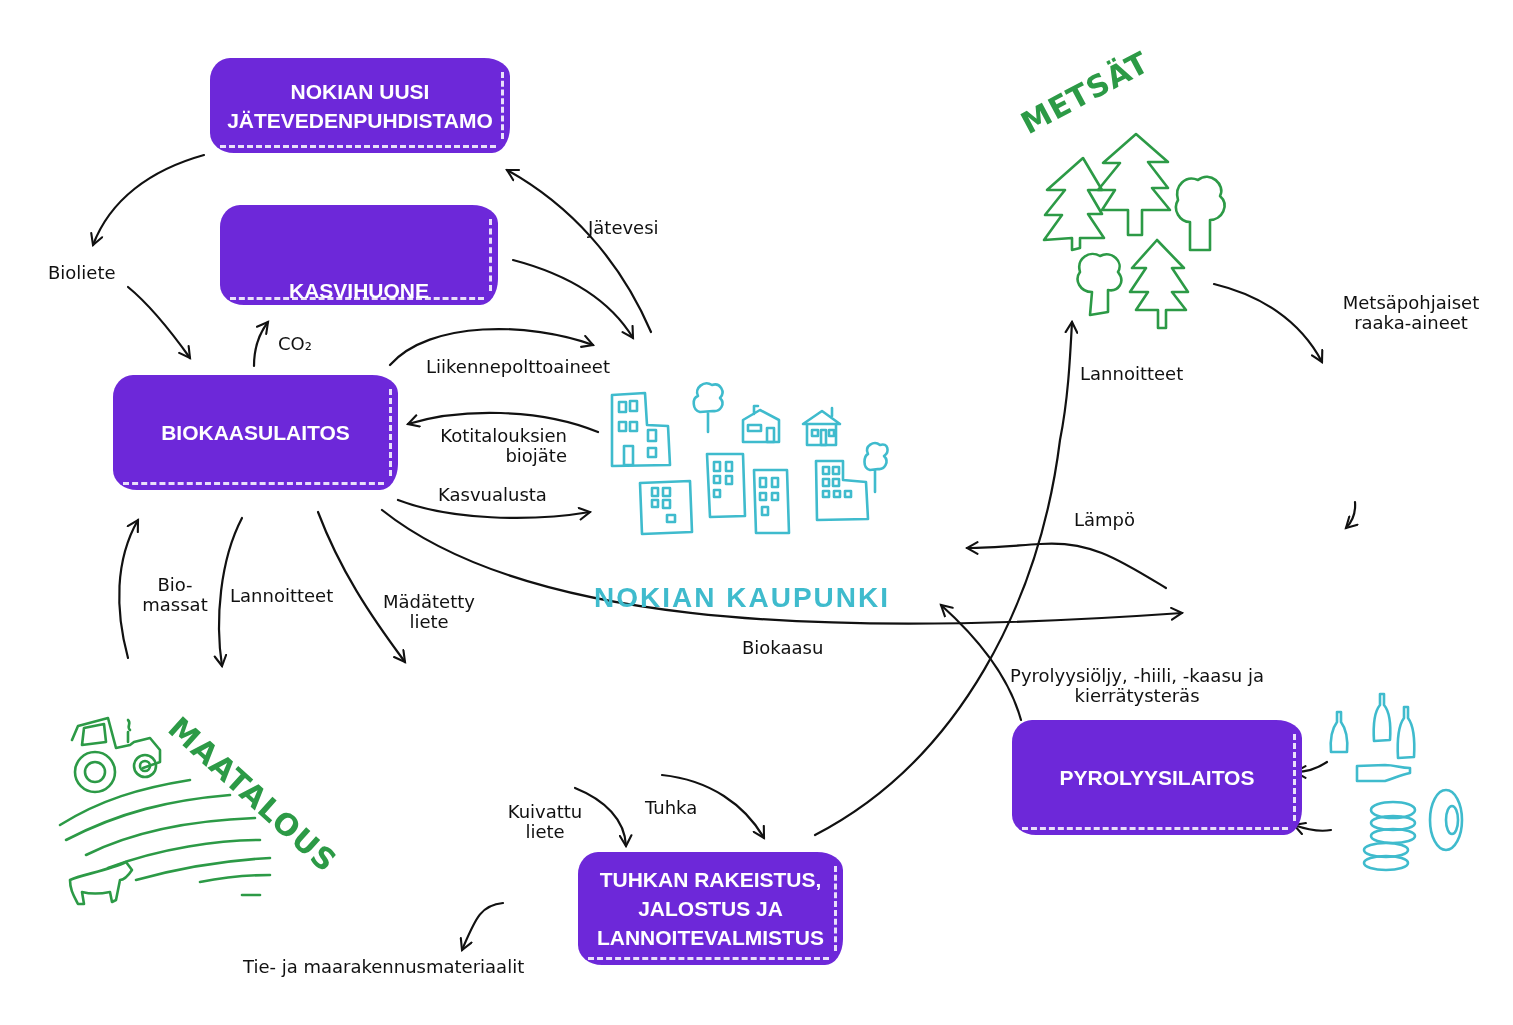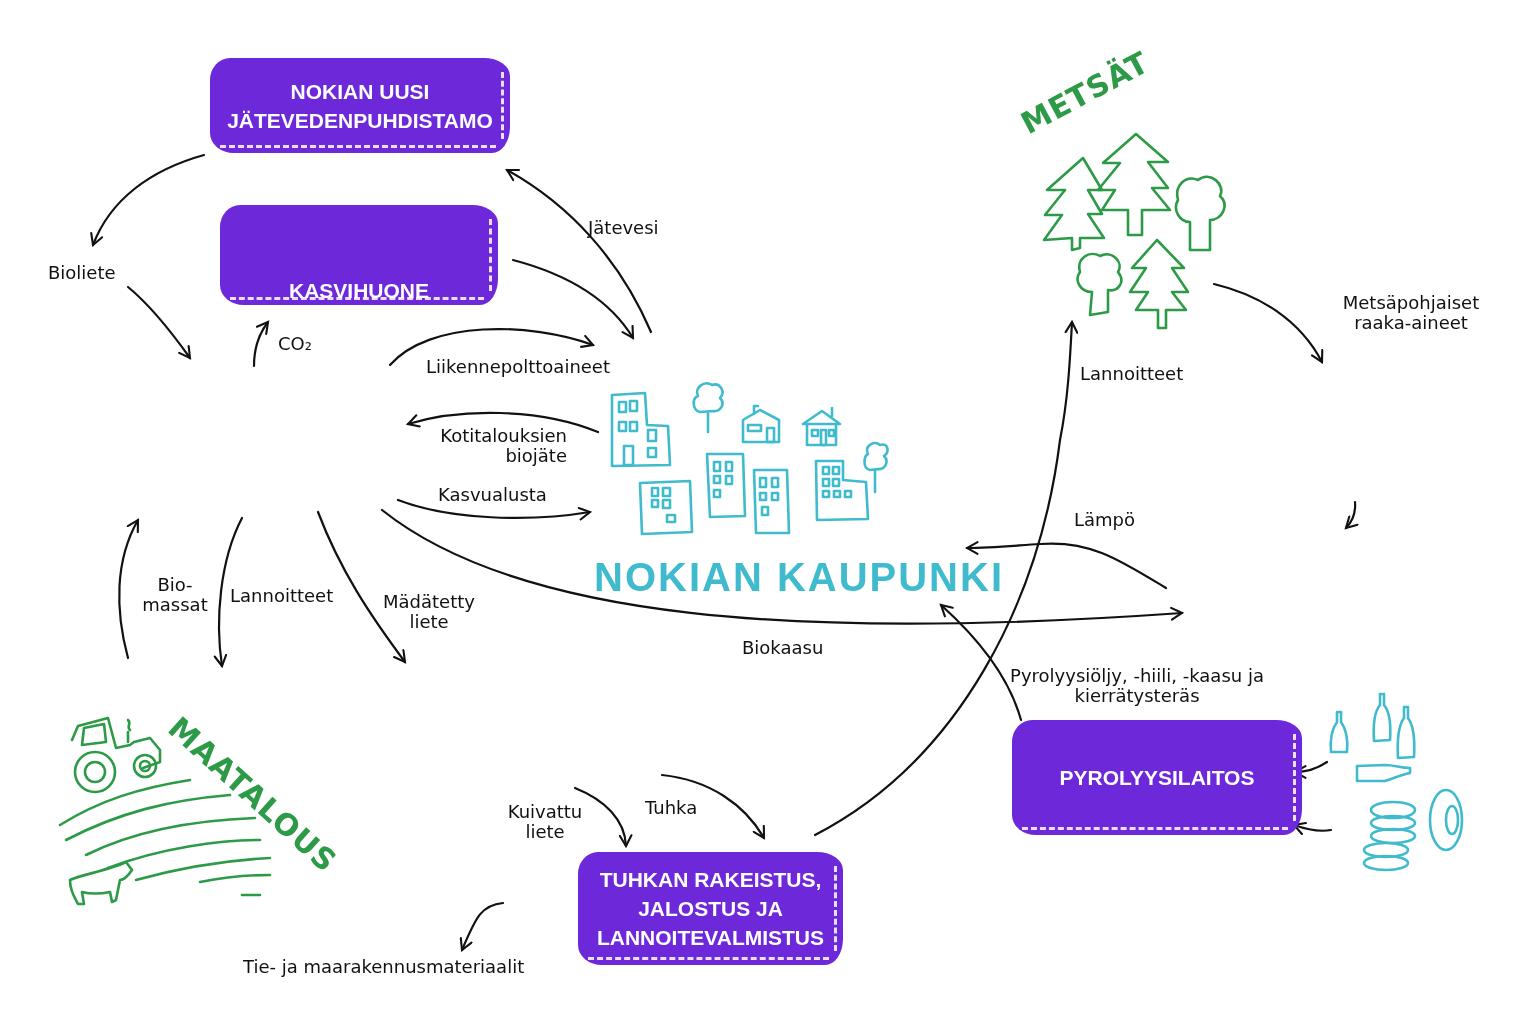--- a/index.html
+++ b/index.html
@@ -4,21 +4,21 @@
 <style>
   html,body{margin:0;padding:0;background:#ffffff;}
   body{width:1513px;height:1025px;position:relative;overflow:hidden;font-family:"Liberation Sans",sans-serif;}
   #diagram{position:absolute;left:0;top:0;width:1513px;height:1025px;}
   .box{position:absolute;background:#6d28d9;border-radius:20px 26px 18px 24px / 22px 18px 26px 20px;display:flex;align-items:center;justify-content:center;text-align:center;color:#ffffff;font-weight:bold;font-size:21px;line-height:29px;box-sizing:border-box;padding:0 10px;box-shadow:inset -4px -6px 0 -1px rgba(255,255,255,0.0);}
   .box::after{content:"";position:absolute;left:10px;right:14px;bottom:5px;height:4px;border-bottom:3px dashed rgba(255,255,255,0.85);}
   .box::before{content:"";position:absolute;right:6px;top:14px;bottom:14px;width:3px;border-right:3px dashed rgba(255,255,255,0.85);}
   .box span{position:relative;z-index:1;}
   .lbl{position:absolute;font-family:"DejaVu Sans",sans-serif;font-size:18px;color:#111;line-height:20px;white-space:nowrap;text-align:center;}
   .big{position:absolute;font-weight:bold;}
-  .city-title{color:#3fbbcd;font-size:40px;letter-spacing:2px;left:594px;top:555px;}
+  .city-title{color:#3fbbcd;font-size:28px;letter-spacing:2px;left:594px;top:582px;}
   .green-title{color:#2c9a46;font-size:30px;font-family:"DejaVu Sans",sans-serif;font-weight:bold;letter-spacing:1px;}
   svg .arr{fill:none;stroke:#111;stroke-width:2.2;stroke-linecap:round;stroke-linejoin:round;}
   svg .g{fill:none;stroke:#2c9a46;stroke-width:2.6;stroke-linecap:round;stroke-linejoin:round;}
   svg .c{fill:none;stroke:#3fbbcd;stroke-width:2.6;stroke-linecap:round;stroke-linejoin:round;}
 </style>
 </head>
 <body>
 
 <div id="diagram">
 
@@ -159,20 +159,23 @@
       <ellipse cx="1452" cy="820" rx="6" ry="14"></ellipse>
     </g>
   </svg>
 
   <div class="box" style="left:210px;top:58px;width:300px;height:95px;">
       <span>NOKIAN UUSI JÄTEVEDENPUHDISTAMO</span>
     </div>
   <div class="box" style="left:220px;top:205px;width:278px;height:100px;align-items:flex-end;padding-top:32px;">
       <span>KASVIHUONE</span>
     </div>
+  <div class="box" style="left:113px;top:375px;width:285px;height:115px;">
+      <span>BIOKAASULAITOS</span>
+    </div>
   <div class="box" style="left:578px;top:852px;width:265px;height:113px;">
       <span style="max-width:240px;display:block;">TUHKAN RAKEISTUS, JALOSTUS JA LANNOITEVALMISTUS</span>
     </div>
   <div class="box" style="left:1012px;top:720px;width:290px;height:115px;">
       <span>PYROLYYSILAITOS</span>
     </div>
 
   <div class="big city-title">NOKIAN KAUPUNKI</div>
   <div class="big green-title" style="left:1015px;top:110px;transform:rotate(-28deg);transform-origin:left top;">METSÄT</div>
   <div class="big green-title" style="left:185px;top:710px;transform:rotate(42deg);transform-origin:left top;">MAATALOUS</div>

